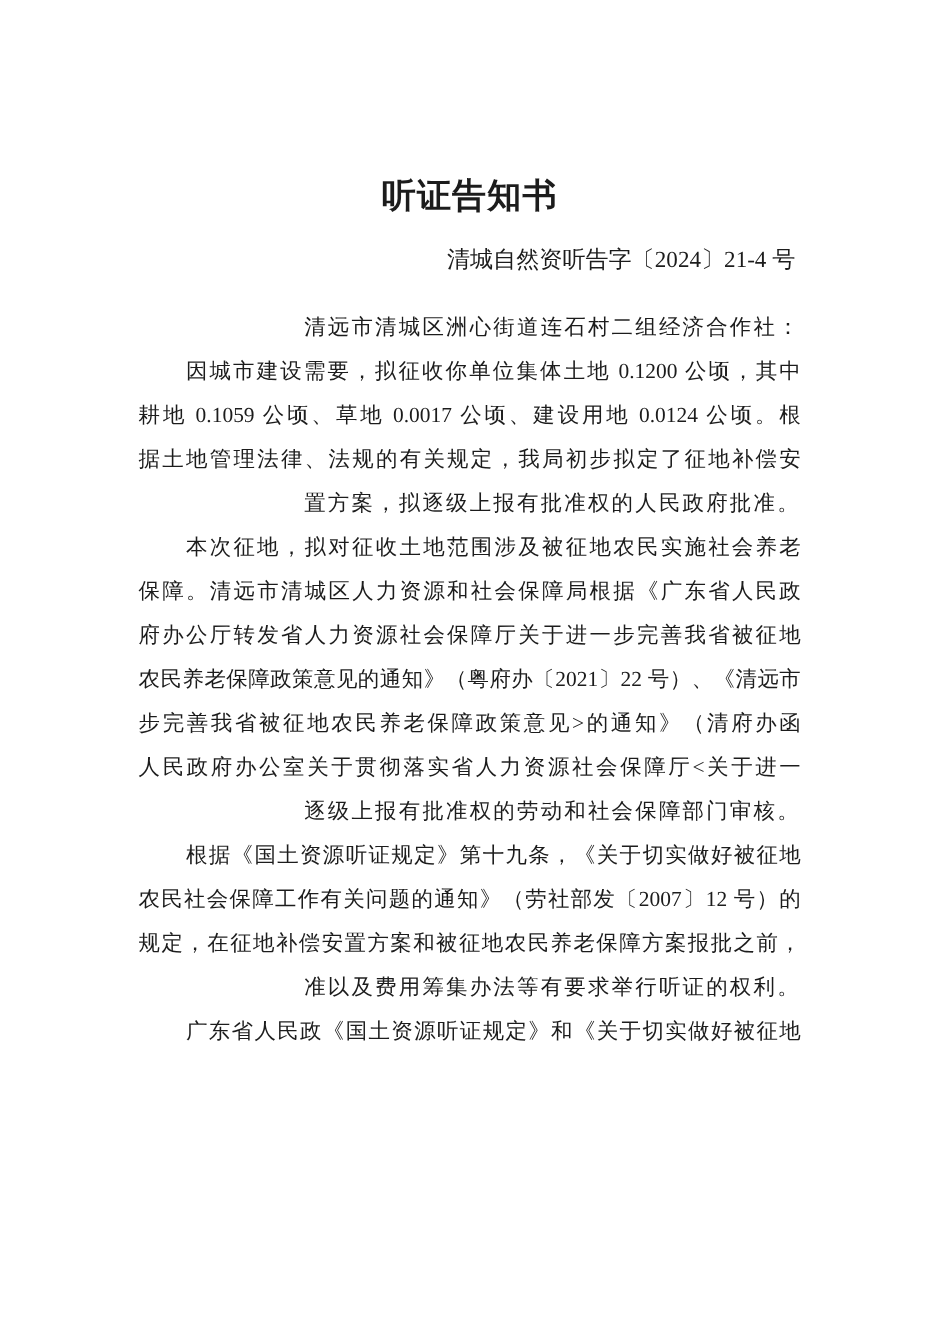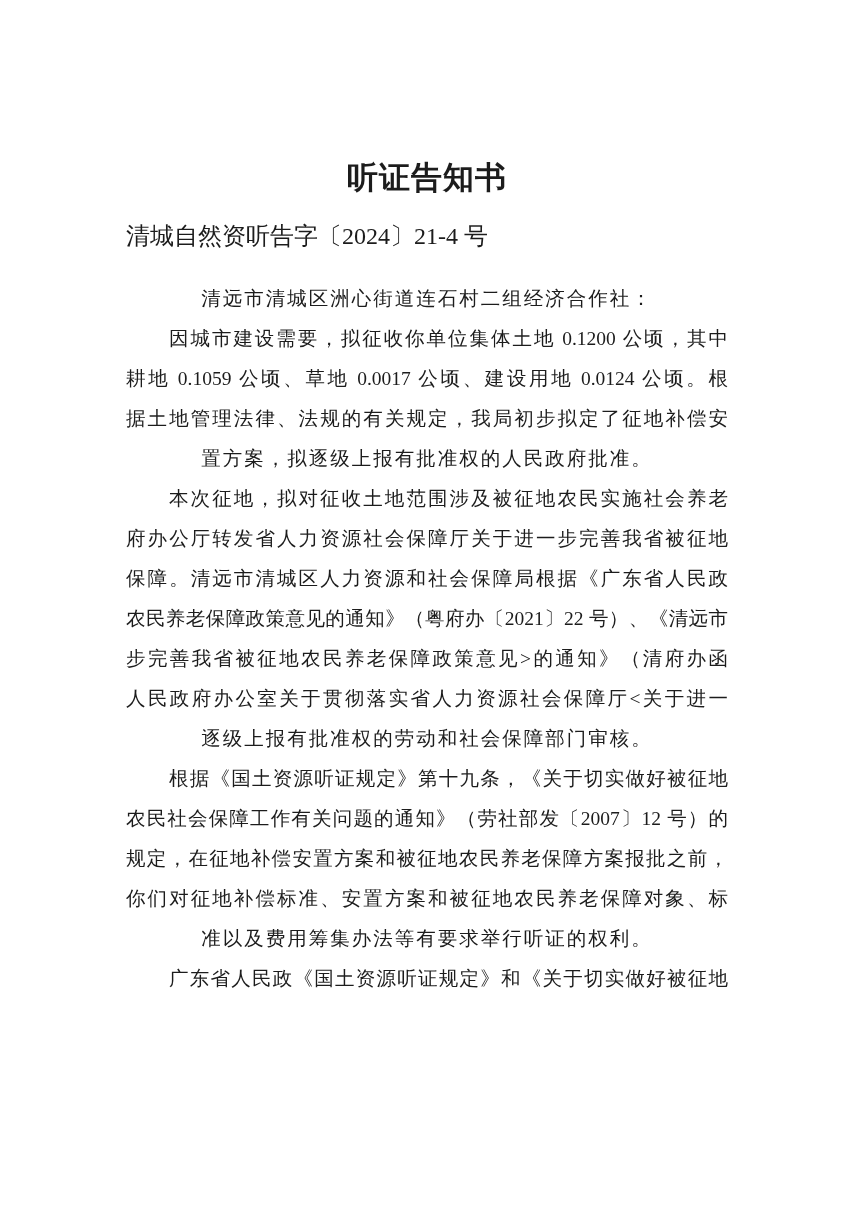--- a/index.html
+++ b/index.html
@@ -30,68 +30,67 @@
       font-size: 31px;
       letter-spacing: 1px;
     }
     .doc-number {
       position: absolute;
       top: 218px;
       left: 126px;
       width: 597px;
       height: 36px;
       line-height: 36px;
-      text-align: left;
-      font-size: 24px;
+      text-align: right;
+      font-size: 21px;
     }
     .doc-body {
       position: absolute;
       top: 279px;
       left: 126px;
       width: 602px;
     }
     .line {
       height: 40px;
       line-height: 40px;
       font-size: 19.5px;
     }
     .line.justify {
       text-align: justify;
       text-align-last: justify;
       text-justify: inter-ideograph;
     }
     .line.plain {
-      text-align: center;
+      text-align: right;
       letter-spacing: 2px;
     }
     .line.indent {
       text-indent: 43px;
     }
   </style>
 </head>
 <body>
 
 <div class="page" style="color: rgb(28, 28, 28); background: rgb(255, 255, 255);">
   <div class="doc-title">听证告知书</div>
   <div class="doc-number">清城自然资听告字〔2024〕21-4 号</div>
   <div class="doc-body">
     <div class="line plain">清远市清城区洲心街道连石村二组经济合作社：</div>
     <div id="body-lines">
         <div class="line justify indent">因城市建设需要，拟征收你单位集体土地 0.1200 公顷，其中</div>
         <div class="line justify">耕地 0.1059 公顷、草地 0.0017 公顷、建设用地 0.0124 公顷。根</div>
         <div class="line justify">据土地管理法律、法规的有关规定，我局初步拟定了征地补偿安</div>
         <div class="line plain">置方案，拟逐级上报有批准权的人民政府批准。</div>
         <div class="line justify indent">本次征地，拟对征收土地范围涉及被征地农民实施社会养老</div>
+        <div class="line justify">保障。清远市清城区人力资源和社会保障局根据《广东省人民政</div>
         <div class="line justify">府办公厅转发省人力资源社会保障厅关于进一步完善我省被征地</div>
-        <div class="line justify">保障。清远市清城区人力资源和社会保障局根据《广东省人民政</div>
         <div class="line justify">农民养老保障政策意见的通知》（粤府办〔2021〕22 号）、《清远市</div>
         <div class="line justify">步完善我省被征地农民养老保障政策意见&gt;的通知》（清府办函</div>
         <div class="line justify">人民政府办公室关于贯彻落实省人力资源社会保障厅&lt;关于进一</div>
         <div class="line plain">逐级上报有批准权的劳动和社会保障部门审核。</div>
         <div class="line justify indent">根据《国土资源听证规定》第十九条，《关于切实做好被征地</div>
         <div class="line justify">农民社会保障工作有关问题的通知》（劳社部发〔2007〕12 号）的</div>
         <div class="line justify">规定，在征地补偿安置方案和被征地农民养老保障方案报批之前，</div>
-        <div class="line justify">你们对征地补偿标准、安置方案和被征地农民养老保障对象、标</div>
         <div class="line plain">准以及费用筹集办法等有要求举行听证的权利。</div>
         <div class="line justify indent">广东省人民政《国土资源听证规定》和《关于切实做好被征地</div>
       </div>
   </div>
 </div>
 
 </body></html>

